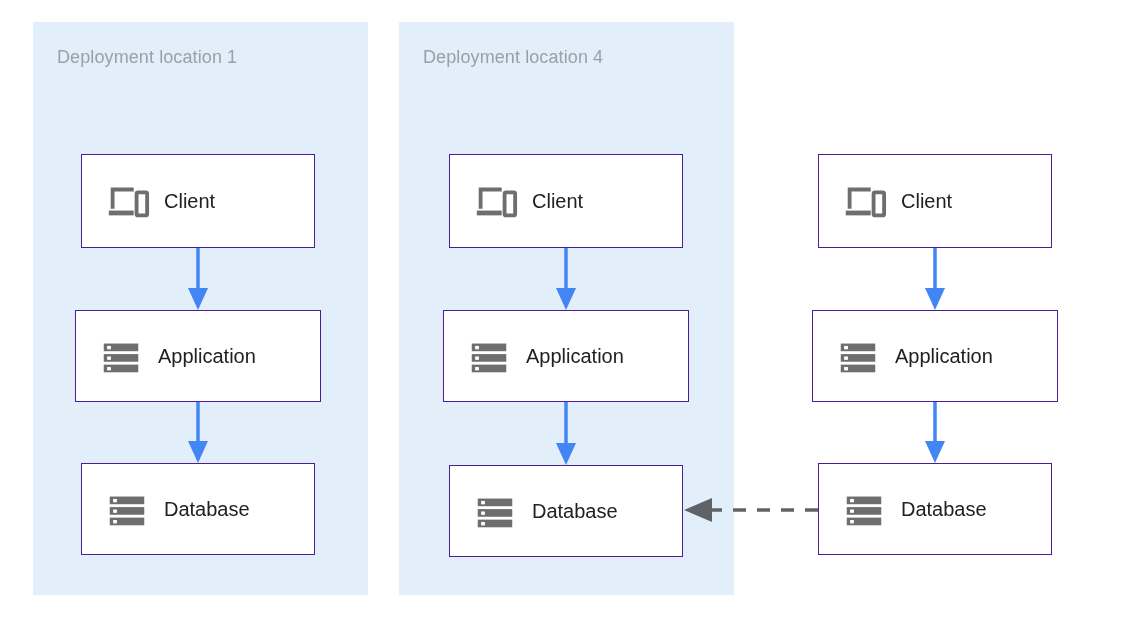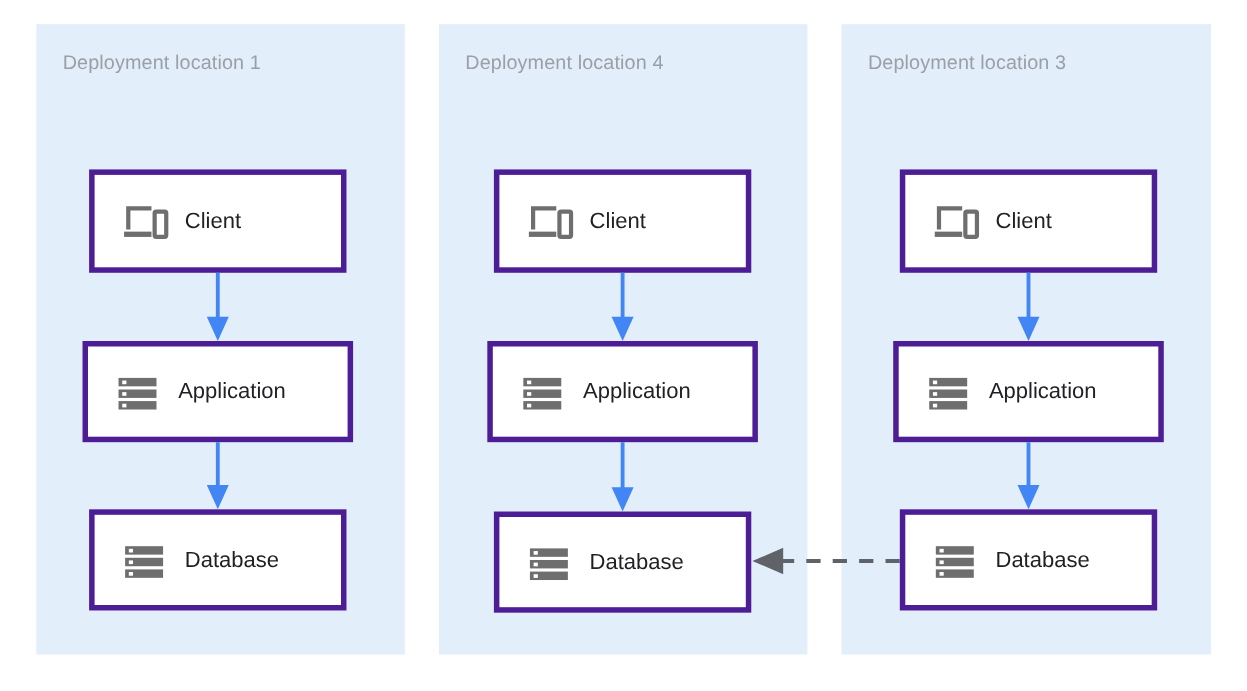--- a/index.html
+++ b/index.html
@@ -37,21 +37,21 @@
     line-height: 22px;
     color: #9aa0a6;
     font-family: "Liberation Sans", sans-serif;
     white-space: nowrap;
     letter-spacing: 0.1px;
   }
 
   .node {
     position: absolute;
     background: #ffffff;
-    border: 5px solid #4c1d95;
+    border: 1px solid #4c1d95;
     box-sizing: border-box;
     display: flex;
     align-items: center;
     padding-left: 22px;
   }
 
   .node .icon {
     flex: 0 0 auto;
     width: 46px;
     height: 46px;
@@ -160,23 +160,20 @@
         <rect x="9.5" y="13.5" width="4" height="3.5" fill="#ffffff"></rect>
         <rect x="6" y="22" width="36" height="8" fill="#6e6e6e"></rect>
         <rect x="9.5" y="24.5" width="4" height="3.5" fill="#ffffff"></rect>
         <rect x="6" y="33" width="36" height="8" fill="#6e6e6e"></rect>
         <rect x="9.5" y="35.5" width="4" height="3.5" fill="#ffffff"></rect>
       </svg>
     </span>
     <span class="node-label">Database</span>
   </div>
 
-  <div class="zone" style="left:765px; top:22px; width:336px; height:573px;">
-    <div class="zone-title">Deployment location 3</div>
-  </div>
 
   <div class="node" style="left:818px; top:154px; width:234px; height:94px;">
     <span class="icon">
       <svg viewBox="0 0 48 48" width="46" height="46" xmlns="http://www.w3.org/2000/svg">
         <path d="M7 10 h24 v4 H11 v18 H7 Z" fill="#6e6e6e"></path>
         <rect x="5" y="34" width="26" height="5" fill="#6e6e6e"></rect>
         <rect x="34" y="15" width="11" height="24" rx="1.5" fill="none" stroke="#6e6e6e" stroke-width="4"></rect>
       </svg>
     </span>
     <span class="node-label">Client</span>

